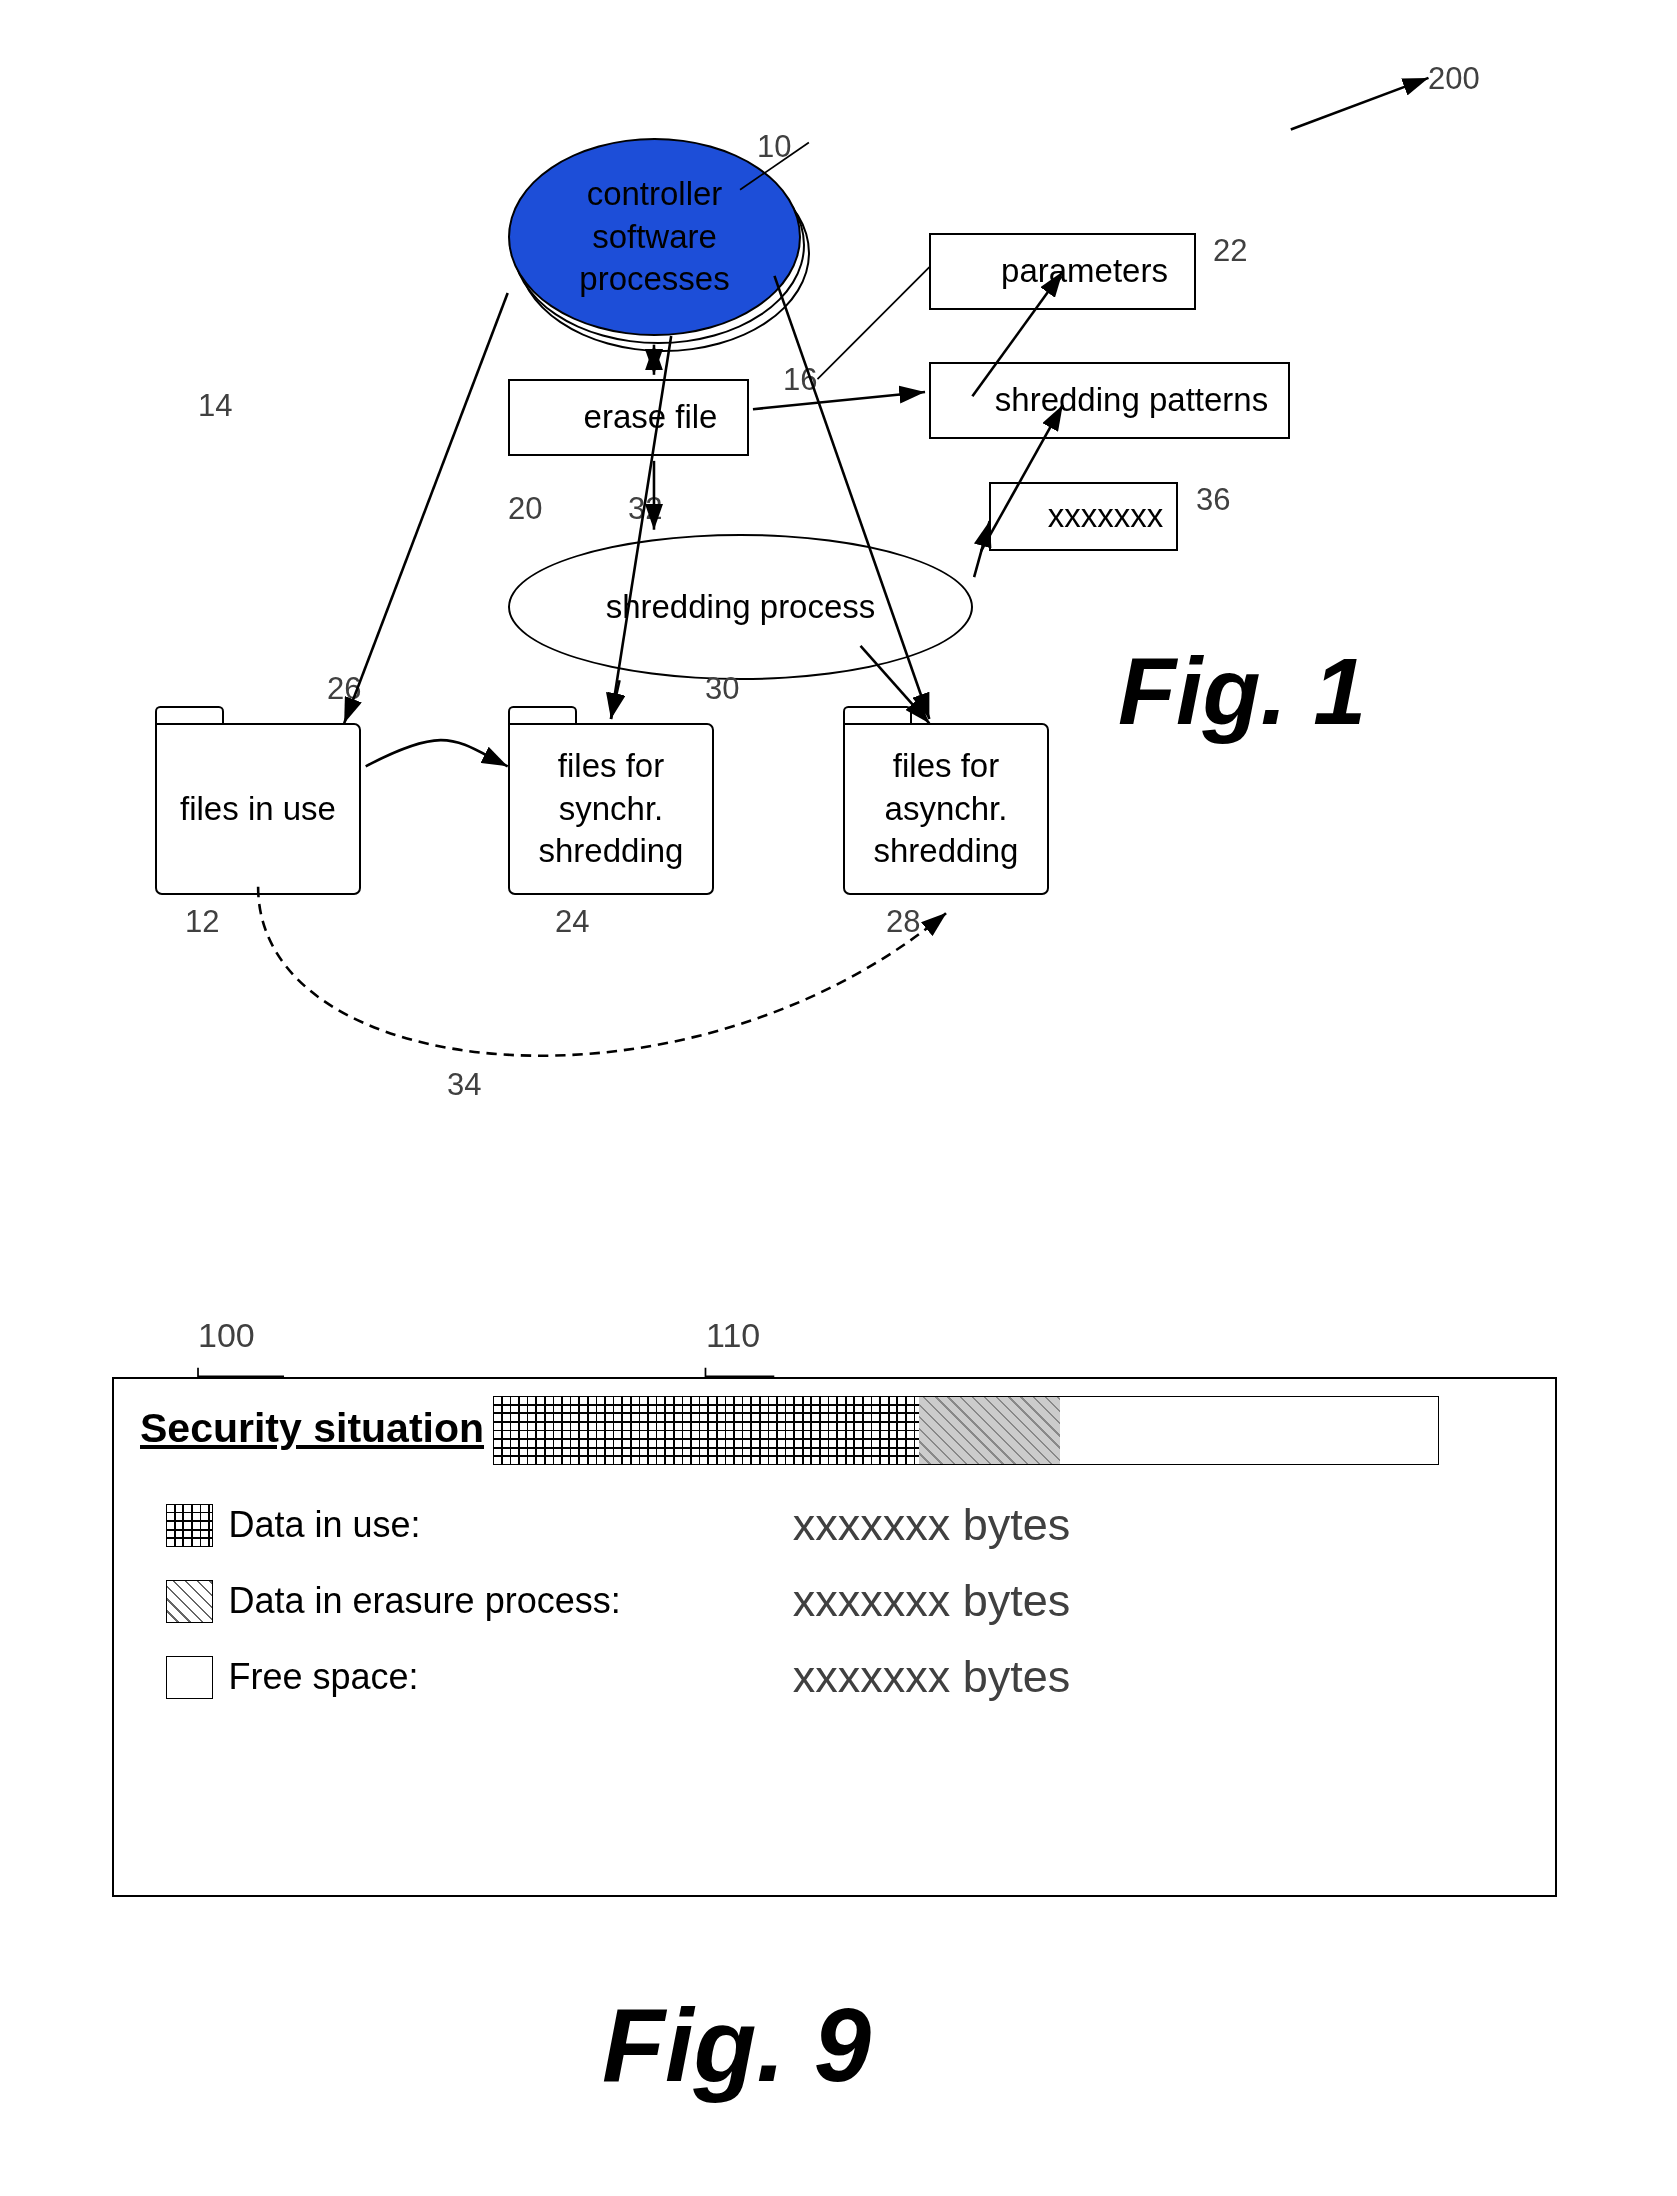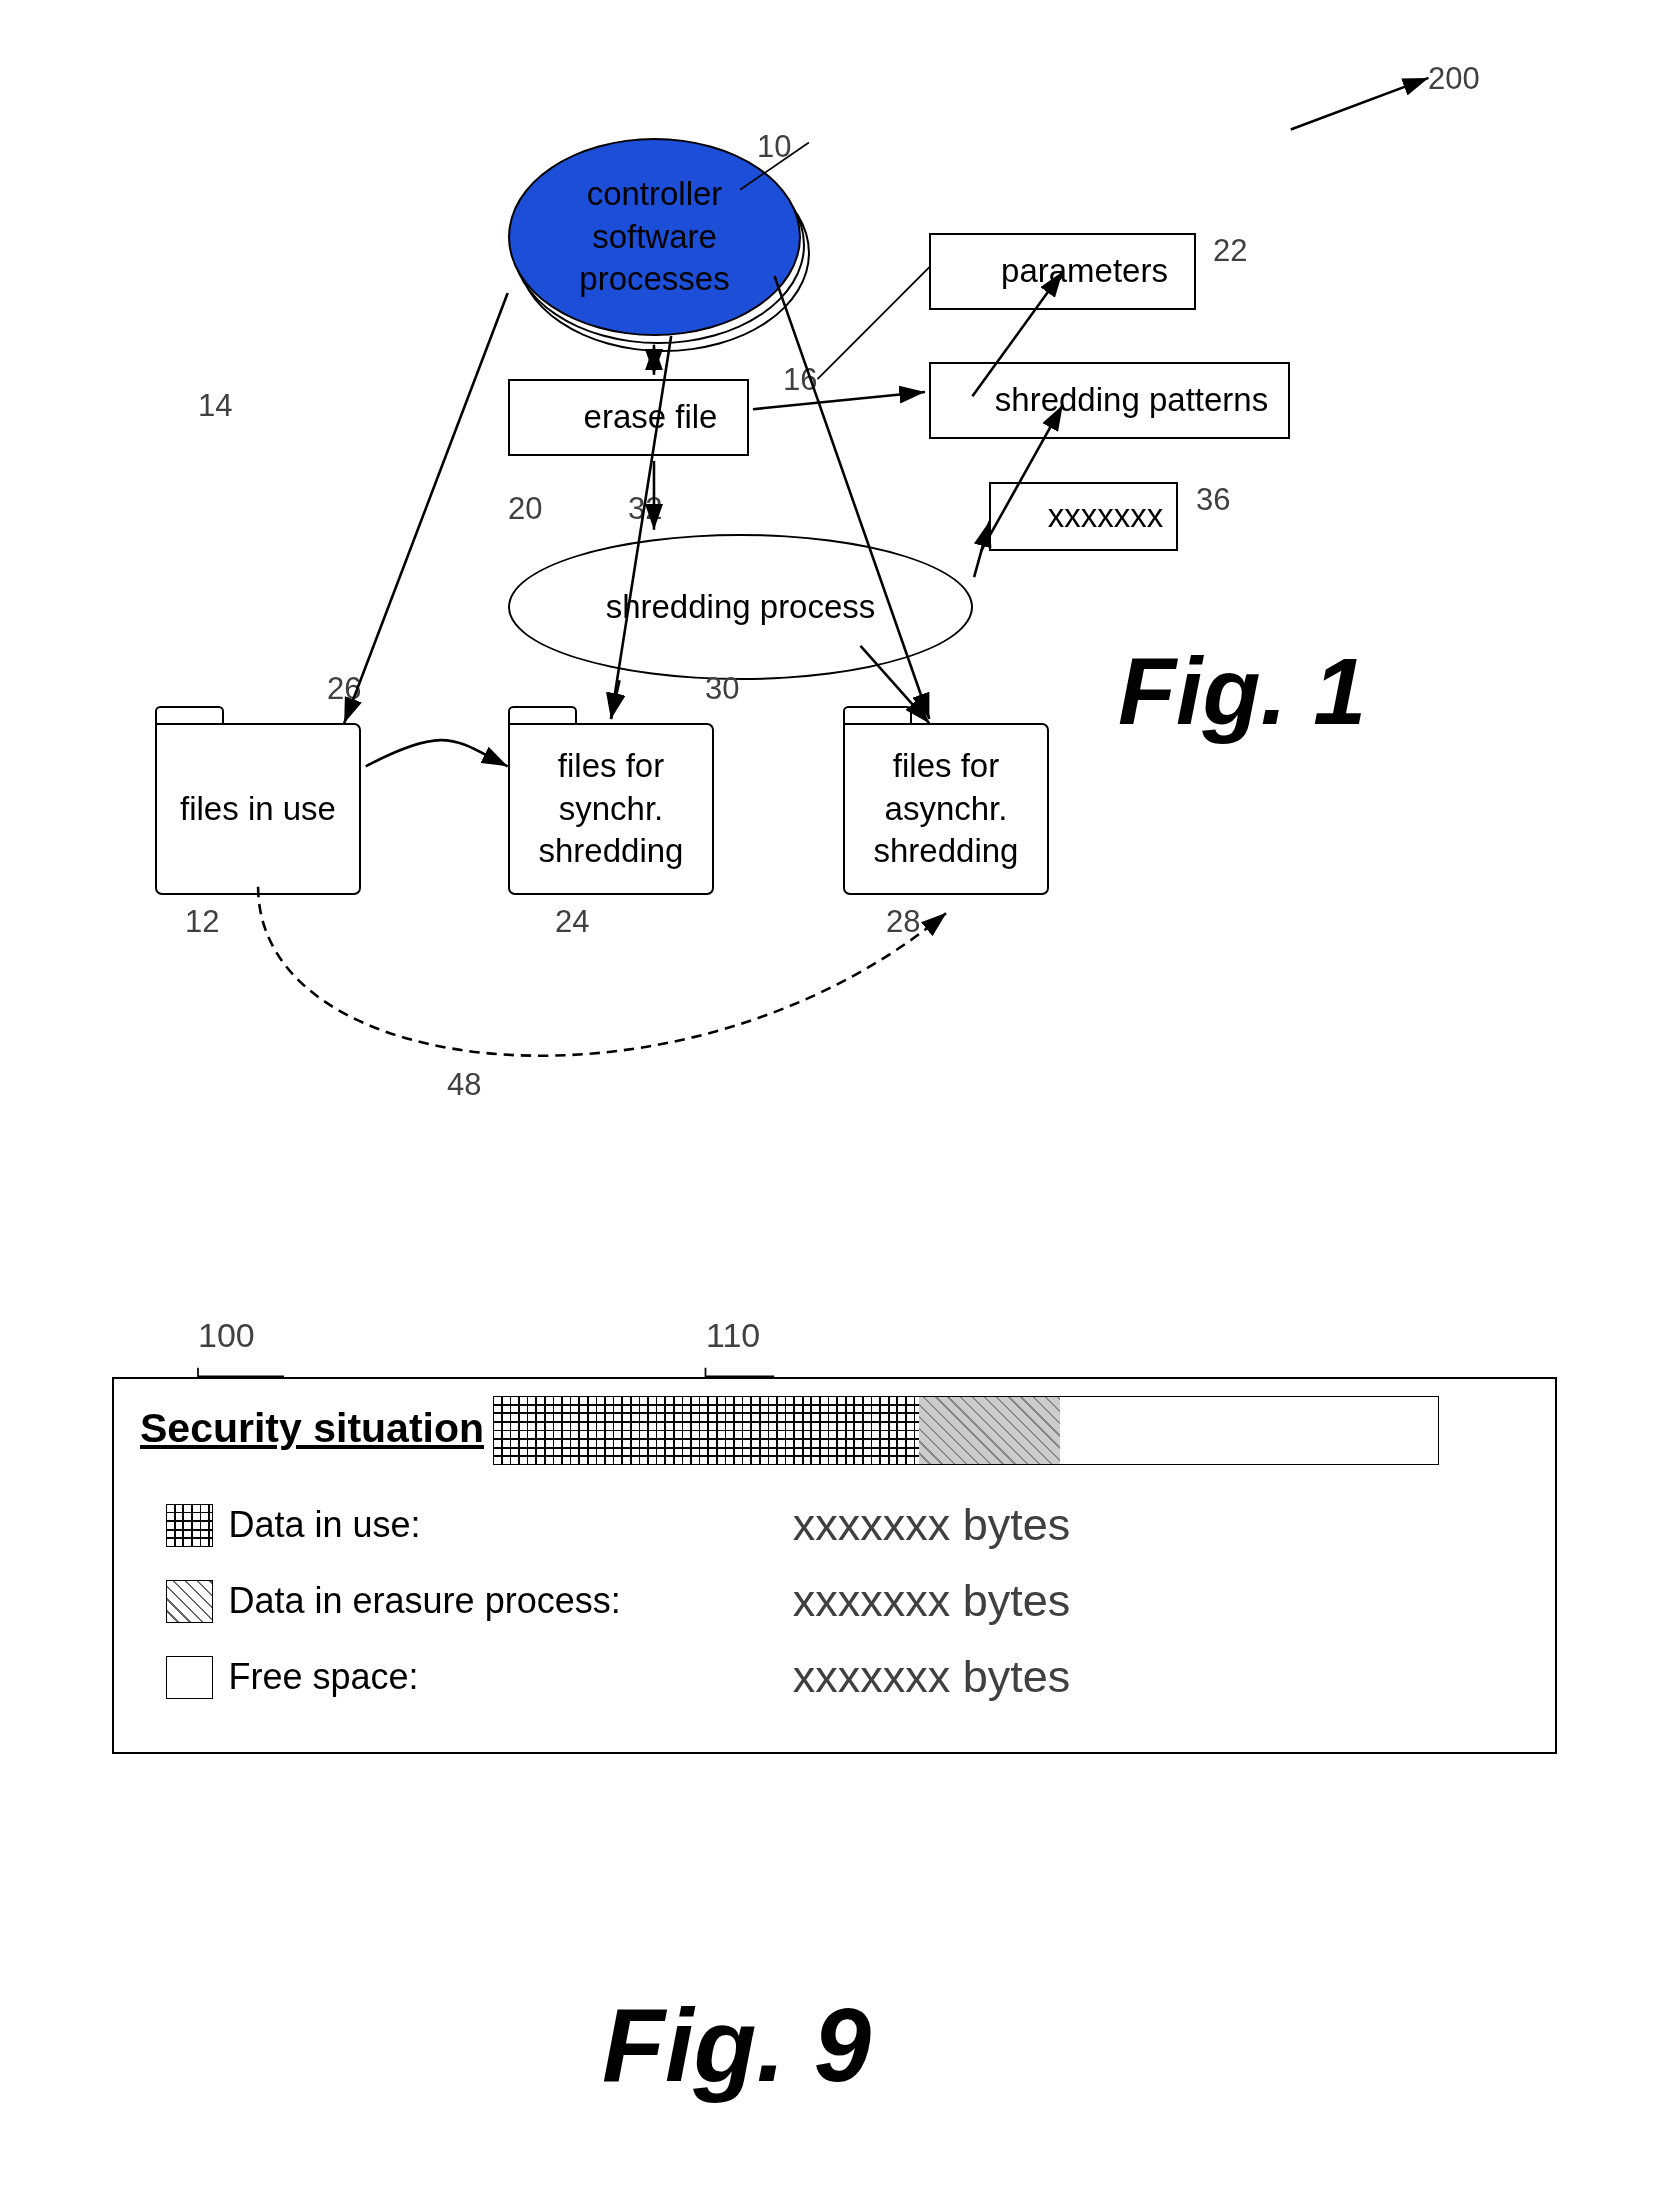--- a/index.html
+++ b/index.html
@@ -147,21 +147,21 @@
       font-style: italic;
       color: #000;
     }
 
     
     #fig9-box {
       position: absolute;
       top: 1377px;
       left: 112px;
       width: 1445px;
-      height: 377px;
+      height: 520px;
       border: 2.6px solid #000;
       background: #fff;
     }
 
     #fig9-label-100 {
       position: absolute;
       top: 1316px;
       left: 198px;
       font-size: 34px;
     }
@@ -375,21 +375,21 @@
     <div class="folder-tab"></div>
     <div class="folder-body">
       <span>files for
 asynchr.
 shredding</span>
     </div>
   </div>
 
   <span class="ref-num" style="top:852px; left:800px;">28</span>
 
-  <span class="ref-num" style="top:1015px; left:361px;">48</span>
+  <span class="ref-num" style="top:1015px; left:361px;">34</span>
 
   <svg id="arrows-svg" viewBox="0 0 1750 1450" width="1506" height="1248">
     <defs>
       <marker id="arrow" markerWidth="10" markerHeight="7" refX="10" refY="3.5" orient="auto">
         <polygon points="0 0, 10 3.5, 0 7" fill="#000"></polygon>
       </marker>
       <marker id="arrow-rev" markerWidth="10" markerHeight="7" refX="0" refY="3.5" orient="auto">
         <polygon points="10 0, 0 3.5, 10 7" fill="#000"></polygon>
       </marker>
     </defs>

